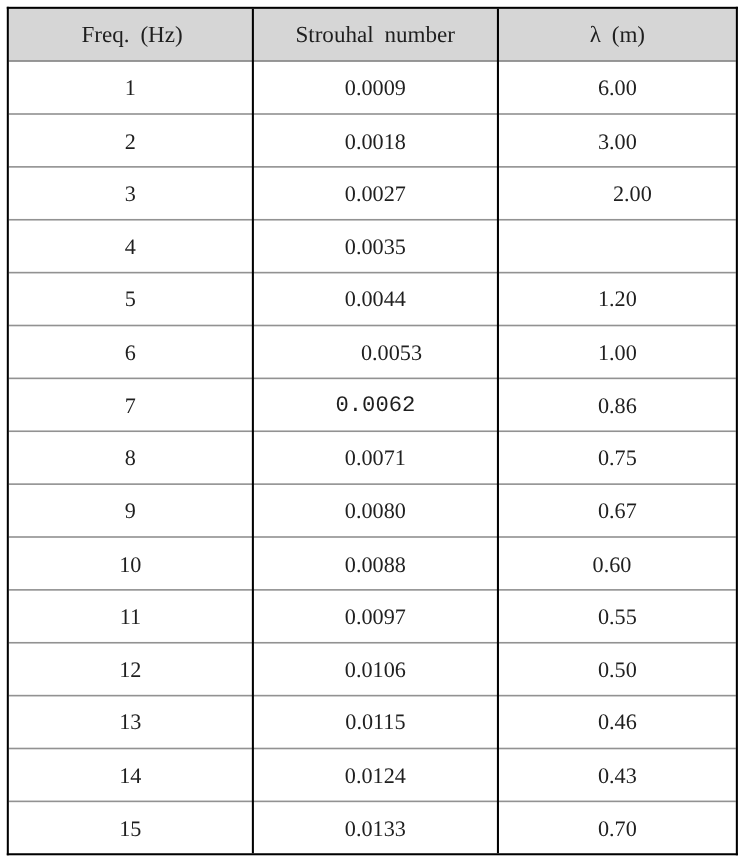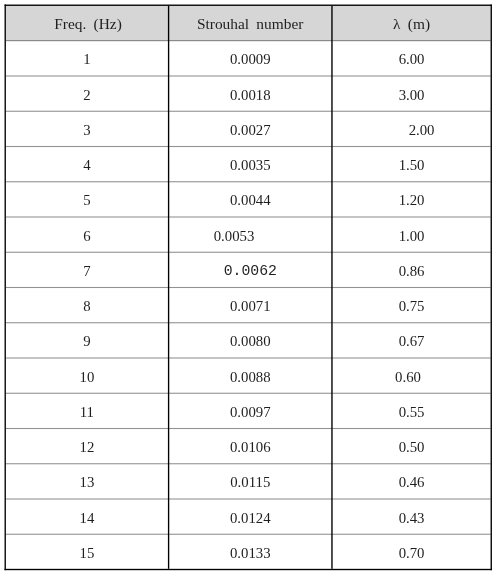--- a/index.html
+++ b/index.html
@@ -48,26 +48,25 @@
     <div class="cell num" style="left: 169.27px; width: 162.005px; top: 42.135px; height: 35.25px;">0.0009</div>
     <div class="cell num" style="left: 332.645px; width: 157.905px; top: 42.135px; height: 35.25px;">6.00</div>
     <div class="cell num" style="left: 5.89px; width: 162.02px; top: 77.385px; height: 35.25px;">2</div>
     <div class="cell num" style="left: 169.27px; width: 162.005px; top: 77.385px; height: 35.25px;">0.0018</div>
     <div class="cell num" style="left: 332.645px; width: 157.905px; top: 77.385px; height: 35.25px;">3.00</div>
     <div class="cell num" style="left: 5.89px; width: 162.02px; top: 112.635px; height: 35.25px;">3</div>
     <div class="cell num" style="left: 169.27px; width: 162.005px; top: 112.635px; height: 35.25px;">0.0027</div>
     <div class="cell num" style="left: 332.645px; width: 157.905px; top: 112.635px; height: 35.25px; margin-left: 10px;">2.00</div>
     <div class="cell num" style="left: 5.89px; width: 162.02px; top: 147.885px; height: 35.25px;">4</div>
     <div class="cell num" style="left: 169.27px; width: 162.005px; top: 147.885px; height: 35.25px;">0.0035</div>
-    <div class="cell num" style="left: 332.645px; width: 157.905px; top: 147.885px; height: 35.25px;">1.50</div>
     <div class="cell num" style="left: 5.89px; width: 162.02px; top: 183.135px; height: 35.25px;">5</div>
     <div class="cell num" style="left: 169.27px; width: 162.005px; top: 183.135px; height: 35.25px;">0.0044</div>
     <div class="cell num" style="left: 332.645px; width: 157.905px; top: 183.135px; height: 35.25px;">1.20</div>
     <div class="cell num" style="left: 5.89px; width: 162.02px; top: 218.385px; height: 35.25px;">6</div>
-    <div class="cell num" style="left: 153px; width: 162.005px; top: 218.385px; height: 35.25px;">0.0053</div>
+    <div class="cell num" style="left: 180px; width: 162.005px; top: 218.385px; height: 35.25px;">0.0053</div>
     <div class="cell num" style="left: 332.645px; width: 157.905px; top: 218.385px; height: 35.25px;">1.00</div>
     <div class="cell num" style="left: 5.89px; width: 162.02px; top: 253.635px; height: 35.25px;">7</div>
     <div class="cell num" style="left: 169.27px; width: 162.005px; top: 253.635px; height: 35.25px; font-family: Liberation Mono, monospace;">0.0062</div>
     <div class="cell num" style="left: 332.645px; width: 157.905px; top: 253.635px; height: 35.25px;">0.86</div>
     <div class="cell num" style="left: 5.89px; width: 162.02px; top: 288.885px; height: 35.25px;">8</div>
     <div class="cell num" style="left: 169.27px; width: 162.005px; top: 288.885px; height: 35.25px;">0.0071</div>
     <div class="cell num" style="left: 332.645px; width: 157.905px; top: 288.885px; height: 35.25px;">0.75</div>
     <div class="cell num" style="left: 5.89px; width: 162.02px; top: 324.135px; height: 35.25px;">9</div>
     <div class="cell num" style="left: 169.27px; width: 162.005px; top: 324.135px; height: 35.25px;">0.0080</div>
     <div class="cell num" style="left: 332.645px; width: 157.905px; top: 324.135px; height: 35.25px;">0.67</div>

